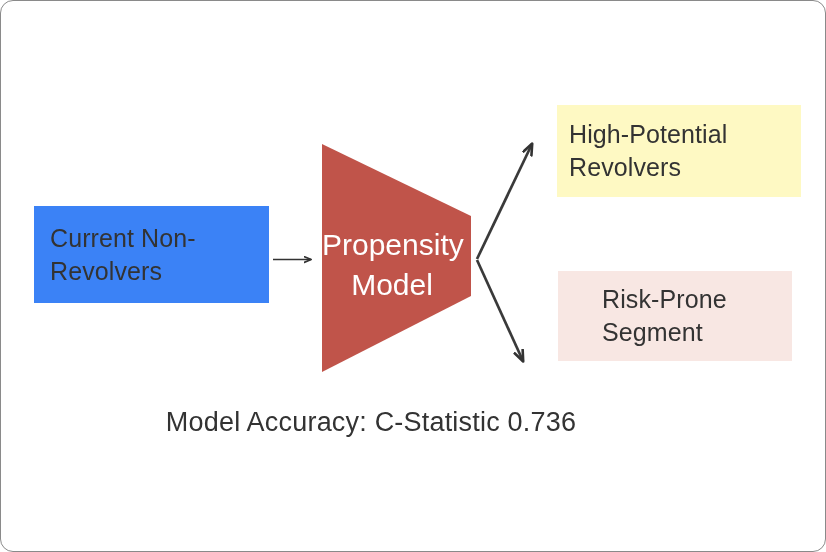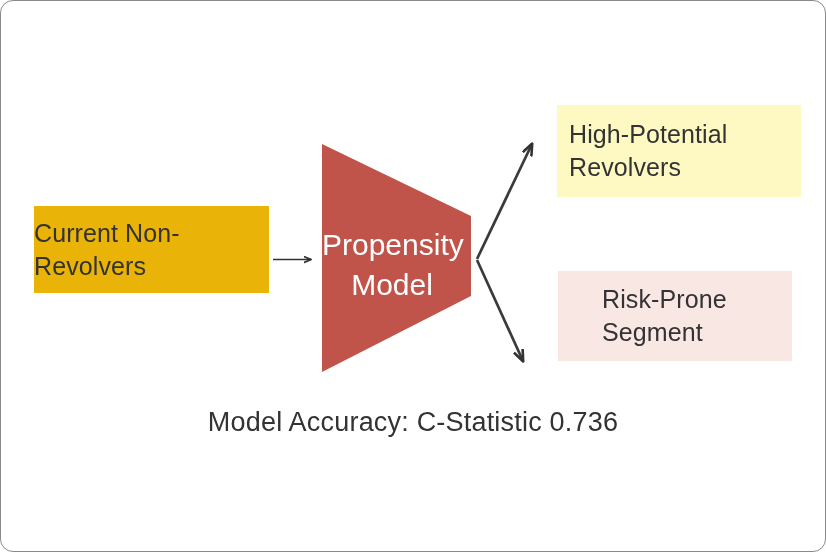--- a/index.html
+++ b/index.html
@@ -43,22 +43,23 @@
     font-size: 25px;
     line-height: 1.32;
     white-space: pre-line;
     letter-spacing: 0.1px;
   }
 
   #source-box {
     left: 33px;
     top: 205px;
     width: 235px;
-    height: 87px;
-    background: #eab308;
+    height: 97px;
+    background: #3b82f6;
+    padding-left: 16px;
   }
 
   #outcome-box-high {
     left: 556px;
     top: 104px;
     width: 244px;
     height: 92px;
     background: #fef9c3;
     padding-left: 12px;
   }
@@ -98,21 +99,20 @@
   
   #accuracy-caption {
     position: absolute;
     left: 0;
     top: 406px;
     width: 740px;
     text-align: center;
     color: #333333;
     font-size: 27px;
     letter-spacing: 0.2px;
-    padding-left: 42px;
   }
 </style>
 </head>
 <body>
 
 <div id="canvas">
 
   <svg id="diagram-svg" viewBox="0 0 826 552" xmlns="http://www.w3.org/2000/svg">
     <defs>
       <marker id="arrowhead-small" markerWidth="9" markerHeight="9" refX="7.4" refY="3.2" orient="auto" markerUnits="userSpaceOnUse">

